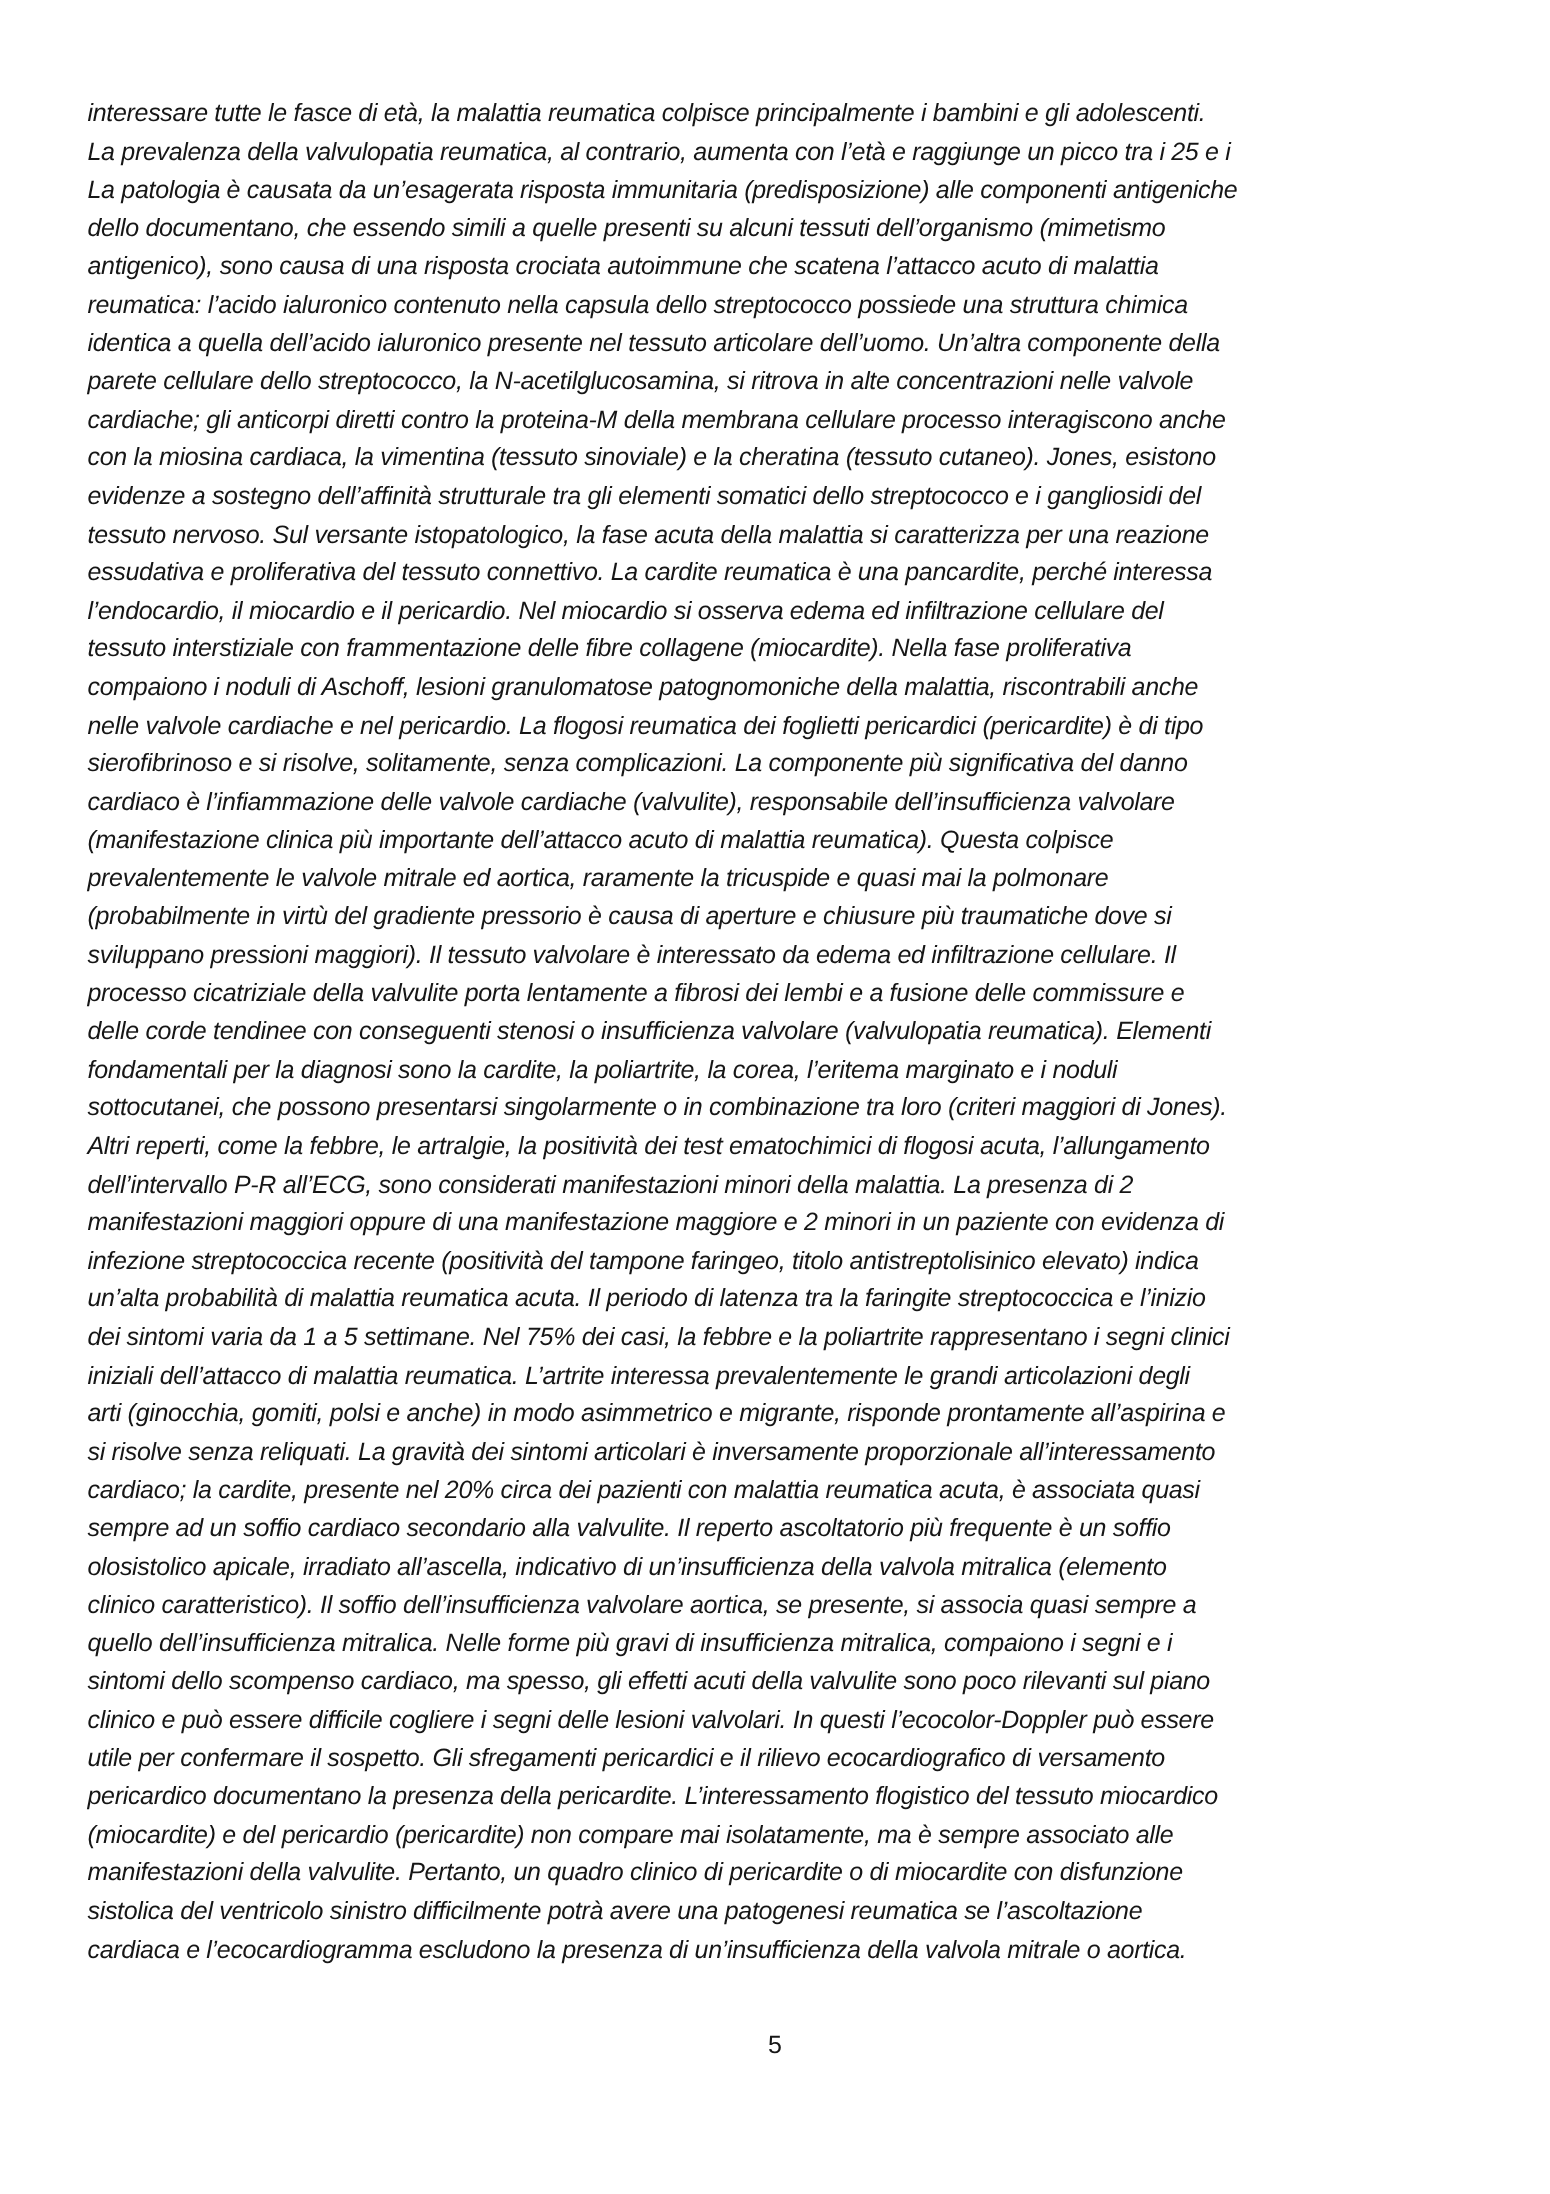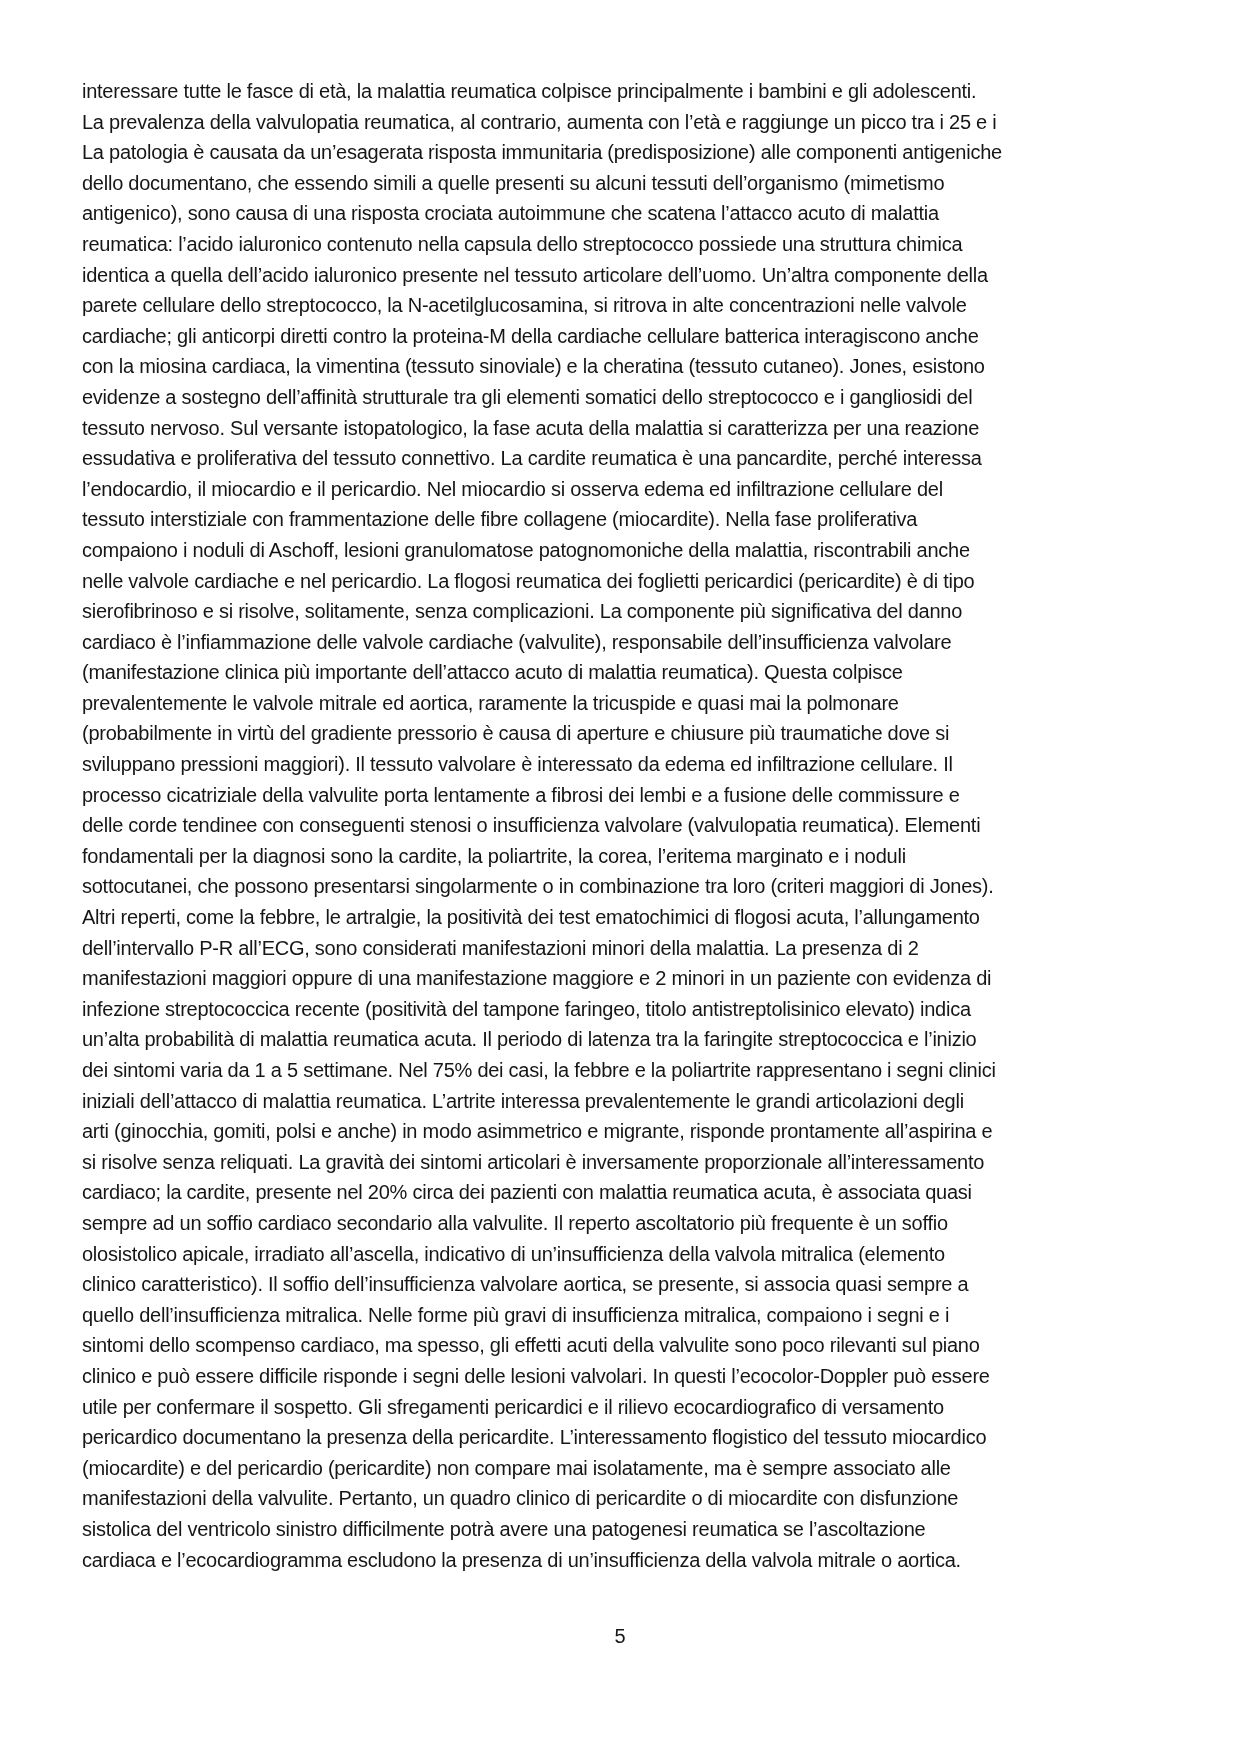--- a/index.html
+++ b/index.html
@@ -11,23 +11,24 @@
     position: relative;
     width: 1240px;
     height: 1755px;
     background: #ffffff;
     color: #161616;
     font-family: "Liberation Sans", sans-serif;
     overflow: hidden;
   }
   .text-block {
     position: absolute;
-    left: 82px;
+    left: 70px;
     top: 76px;
     width: 1106px;
+    font-style: italic;
   }
   .line {
     font-size: 20px;
     line-height: 30.6px;
     letter-spacing: -0.25px;
     white-space: nowrap;
   }
   .page-number {
     position: absolute;
     top: 1621px;
@@ -44,21 +45,21 @@
 <div class="page">
   <div class="text-block">
       <div class="line">interessare tutte le fasce di età, la malattia reumatica colpisce principalmente i bambini e gli adolescenti.</div>
       <div class="line">La prevalenza della valvulopatia reumatica, al contrario, aumenta con l’età e raggiunge un picco tra i 25 e i</div>
       <div class="line">La patologia è causata da un’esagerata risposta immunitaria (predisposizione) alle componenti antigeniche</div>
       <div class="line">dello documentano, che essendo simili a quelle presenti su alcuni tessuti dell’organismo (mimetismo</div>
       <div class="line">antigenico), sono causa di una risposta crociata autoimmune che scatena l’attacco acuto di malattia</div>
       <div class="line">reumatica: l’acido ialuronico contenuto nella capsula dello streptococco possiede una struttura chimica</div>
       <div class="line">identica a quella dell’acido ialuronico presente nel tessuto articolare dell’uomo. Un’altra componente della</div>
       <div class="line">parete cellulare dello streptococco, la N-acetilglucosamina, si ritrova in alte concentrazioni nelle valvole</div>
-      <div class="line">cardiache; gli anticorpi diretti contro la proteina-M della cardiache cellulare batterica interagiscono anche</div>
+      <div class="line">cardiache; gli anticorpi diretti contro la proteina-M della membrana cellulare processo interagiscono anche</div>
       <div class="line">con la miosina cardiaca, la vimentina (tessuto sinoviale) e la cheratina (tessuto cutaneo). Jones, esistono</div>
       <div class="line">evidenze a sostegno dell’affinità strutturale tra gli elementi somatici dello streptococco e i gangliosidi del</div>
       <div class="line">tessuto nervoso. Sul versante istopatologico, la fase acuta della malattia si caratterizza per una reazione</div>
       <div class="line">essudativa e proliferativa del tessuto connettivo. La cardite reumatica è una pancardite, perché interessa</div>
       <div class="line">l’endocardio, il miocardio e il pericardio. Nel miocardio si osserva edema ed infiltrazione cellulare del</div>
       <div class="line">tessuto interstiziale con frammentazione delle fibre collagene (miocardite). Nella fase proliferativa</div>
       <div class="line">compaiono i noduli di Aschoff, lesioni granulomatose patognomoniche della malattia, riscontrabili anche</div>
       <div class="line">nelle valvole cardiache e nel pericardio. La flogosi reumatica dei foglietti pericardici (pericardite) è di tipo</div>
       <div class="line">sierofibrinoso e si risolve, solitamente, senza complicazioni. La componente più significativa del danno</div>
       <div class="line">cardiaco è l’infiammazione delle valvole cardiache (valvulite), responsabile dell’insufficienza valvolare</div>
@@ -78,21 +79,21 @@
       <div class="line">dei sintomi varia da 1 a 5 settimane. Nel 75% dei casi, la febbre e la poliartrite rappresentano i segni clinici</div>
       <div class="line">iniziali dell’attacco di malattia reumatica. L’artrite interessa prevalentemente le grandi articolazioni degli</div>
       <div class="line">arti (ginocchia, gomiti, polsi e anche) in modo asimmetrico e migrante, risponde prontamente all’aspirina e</div>
       <div class="line">si risolve senza reliquati. La gravità dei sintomi articolari è inversamente proporzionale all’interessamento</div>
       <div class="line">cardiaco; la cardite, presente nel 20% circa dei pazienti con malattia reumatica acuta, è associata quasi</div>
       <div class="line">sempre ad un soffio cardiaco secondario alla valvulite. Il reperto ascoltatorio più frequente è un soffio</div>
       <div class="line">olosistolico apicale, irradiato all’ascella, indicativo di un’insufficienza della valvola mitralica (elemento</div>
       <div class="line">clinico caratteristico). Il soffio dell’insufficienza valvolare aortica, se presente, si associa quasi sempre a</div>
       <div class="line">quello dell’insufficienza mitralica. Nelle forme più gravi di insufficienza mitralica, compaiono i segni e i</div>
       <div class="line">sintomi dello scompenso cardiaco, ma spesso, gli effetti acuti della valvulite sono poco rilevanti sul piano</div>
-      <div class="line">clinico e può essere difficile risponde i segni delle lesioni valvolari. In questi l’ecocolor-Doppler può essere</div>
+      <div class="line">clinico e può essere difficile cogliere i segni delle lesioni valvolari. In questi l’ecocolor-Doppler può essere</div>
       <div class="line">utile per confermare il sospetto. Gli sfregamenti pericardici e il rilievo ecocardiografico di versamento</div>
       <div class="line">pericardico documentano la presenza della pericardite. L’interessamento flogistico del tessuto miocardico</div>
       <div class="line">(miocardite) e del pericardio (pericardite) non compare mai isolatamente, ma è sempre associato alle</div>
       <div class="line">manifestazioni della valvulite. Pertanto, un quadro clinico di pericardite o di miocardite con disfunzione</div>
       <div class="line">sistolica del ventricolo sinistro difficilmente potrà avere una patogenesi reumatica se l’ascoltazione</div>
       <div class="line">cardiaca e l’ecocardiogramma escludono la presenza di un’insufficienza della valvola mitrale o aortica.</div>
     </div>
   <div class="page-number">5</div>
 </div>
 

